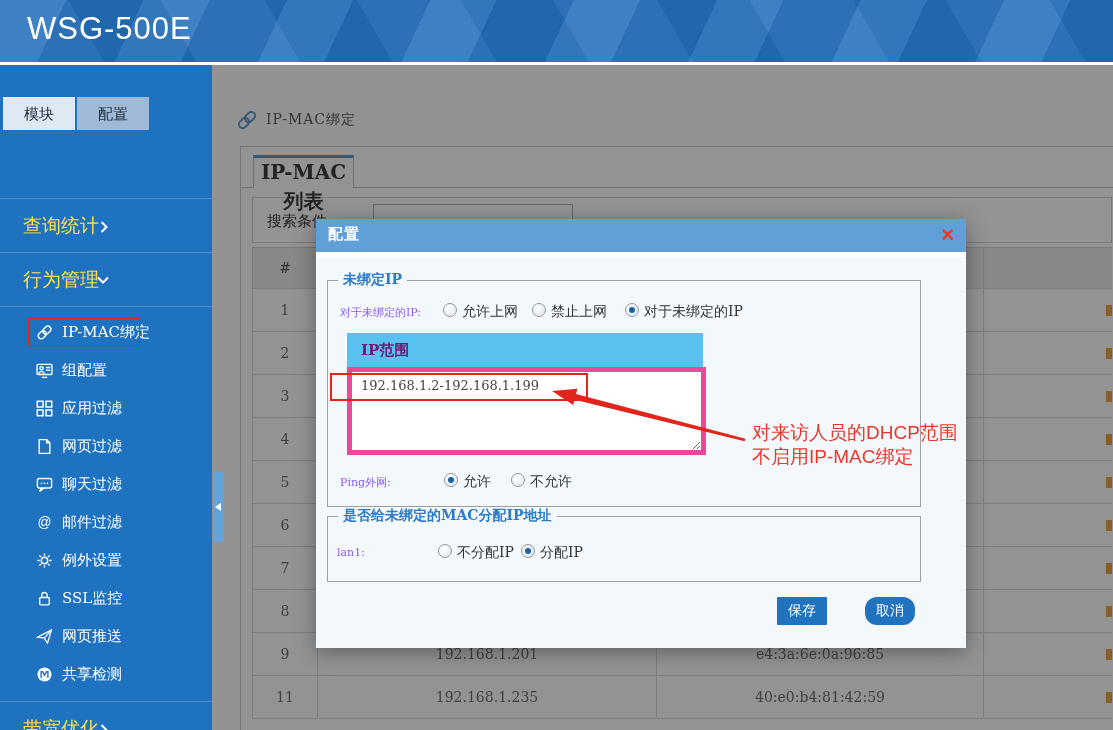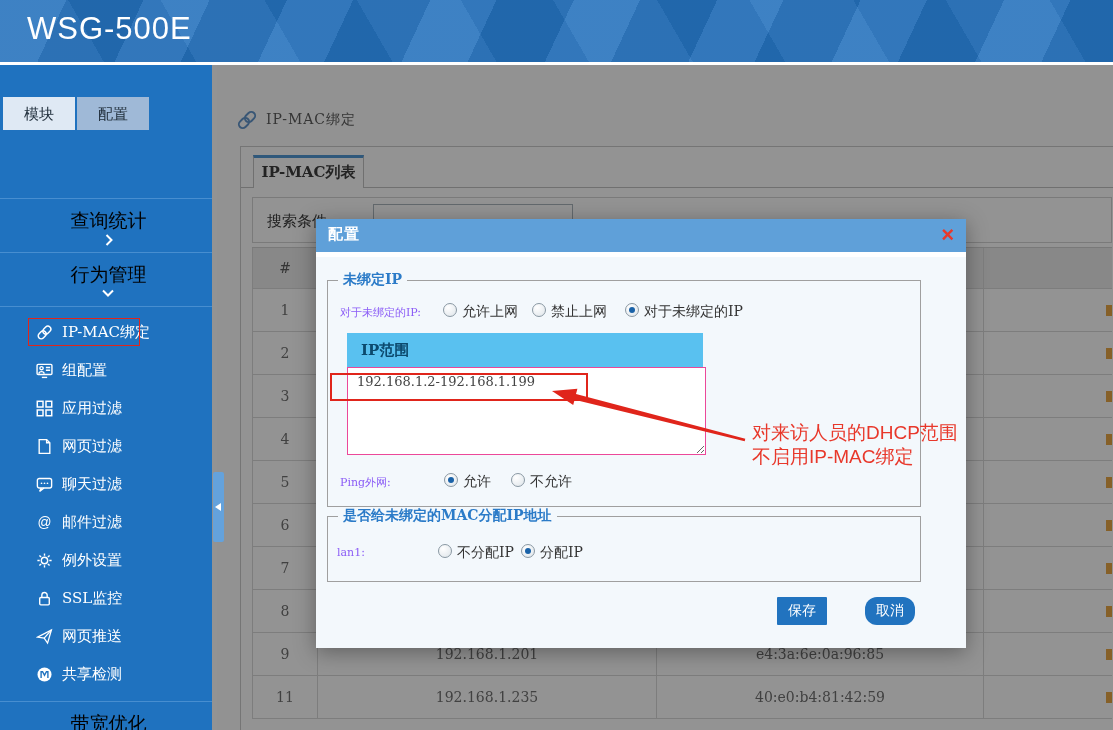--- a/index.html
+++ b/index.html
@@ -18,23 +18,23 @@
     font-family:"Liberation Sans",sans-serif; letter-spacing:1px; font-weight:400; }
   .header-divider { position:absolute; left:0; top:62px; width:1113px; height:3px; background:#fff; z-index:55; }
 
   
   .sidebar { position:absolute; left:0; top:65px; width:212px; height:665px; background:#1f72bf; z-index:56; }
   .side-tabs { position:absolute; left:3px; top:32px; display:flex;border-radius:16px; }
   .side-tab { width:72px; height:33px; line-height:33px; text-align:center; font-size:15px;
     font-family:"Liberation Sans",sans-serif; color:#22303d; cursor:pointer; }
   .side-tab.active { background:#dfe9f4; }
   .side-tab.inactive { background:#9fb9d7; margin-left:2px; }
-  .side-section { height:54px; display:flex; align-items:center; justify-content:center;
-    padding:0 18px 0 23px; border-top:1px solid #478ed0; color:#000000; font-size:19px;
-    font-family:"Liberation Sans",sans-serif; cursor:pointer;flex-direction:column; }
+  .side-section { height:54px; display:flex; align-items:center; justify-content:flex-start;
+    padding:0 18px 0 23px; border-top:1px solid #478ed0; color:#fde047; font-size:19px;
+    font-family:"Liberation Sans",sans-serif; cursor:pointer; }
   .side-sections-wrap { position:absolute; left:0; top:133px; width:212px; }
   .chev { width:10px; height:10px; flex:0 0 auto; }
   .chev svg { display:block; }
   .chev.down { transform:rotate(90deg); }
   .side-menu { border-top:1px solid #478ed0; padding:6px 0 8px 0; }
   .menu-item { position:relative; height:38px; display:flex; align-items:center; padding-left:36px;
     color:#fff; font-size:15px; cursor:pointer; }
   .menu-item .mi-icon { width:17px; height:17px; margin-right:9px; flex:0 0 auto; }
   .red-outline { position:absolute; left:28px; top:5px; width:112px; height:28px;
     border:1px solid #e0251b; pointer-events:none; }
@@ -46,23 +46,23 @@
     border-top:4px solid transparent; border-bottom:4px solid transparent; border-right:6px solid #fff; }
 
   
   .content { position:absolute; left:217px; top:65px; width:896px; height:665px; background:#fdfdfd; }
   .breadcrumb { position:absolute; left:19px; top:44px; display:flex; align-items:center; }
   .breadcrumb .bc-icon { width:22px; height:22px; margin-right:8px; }
   .bc-text { font-size:14px; color:#555; letter-spacing:1px; }
   .panel { position:absolute; left:23px; top:81px; width:880px; height:640px;
     border:1px solid #c9c9c9; border-right:none; background:#fff; }
   .tab-strip-line { position:absolute; left:0; top:40px; width:880px; height:1px; background:#bfbfbf; }
-  .doc-tab { position:absolute; left:12px; top:8px; width:111px; height:33px; background:#fff;
+  .doc-tab { position:absolute; left:12px; top:8px; width:101px; height:33px; background:#fff;
     border:1px solid #bfbfbf; border-top:3px solid #4a94d4; border-bottom:none; z-index:2;
-    text-align:center; line-height:29px; font-size:15px; font-weight:bold; color:#333; cursor:pointer; }
+    text-align:center; line-height:29px; font-size:20px; font-weight:bold; color:#333; cursor:pointer; }
   .search-box { position:absolute; left:11px; top:50px; width:860px; height:46px; border:1px solid #d2d2d2; }
   .search-label { position:absolute; left:14px; top:14px; font-size:15px; color:#333; }
   .search-input { position:absolute; left:120px; top:6px; width:200px; height:32px;
     border:1px solid #a8b2ba; background:#fff; font-size:14px; padding:0 6px;
     font-family:"DejaVu Serif",serif; }
   .grid { position:absolute; left:11px; top:100px; width:860px; }
   .grid-row { display:flex; height:43px; border-bottom:1px solid #d7d7d7; }
   .grid-row:first-child { height:42px; background:#ececec; border-top:1px solid #cfcfcf; }
   .gcell { border-left:1px solid #d7d7d7; display:flex; align-items:center; justify-content:center;
     font-size:14px; color:#6a6a6a; position:relative; overflow:hidden; }
@@ -92,22 +92,22 @@
   .legend { position:absolute; top:-10px; left:10px; padding:0 5px; background:#f3f8fc;
     color:#2b7bc8; font-size:14px; font-weight:bold; }
   .m-label { position:absolute; font-size:11px; color:#8b5cf6; }
   .radio-opt { position:absolute; display:flex; align-items:flex-start; cursor:pointer; }
   .radio { width:14px; height:14px; border-radius:50%; border:1px solid #8a98a3;
     background:radial-gradient(circle at 35% 30%, #ffffff, #dde4e9); margin-right:5px; position:relative; flex:0 0 auto; }
   .radio.selected::after { content:""; position:absolute; left:3px; top:3px; width:6px; height:6px;
     border-radius:50%; background:#1a62a8; }
   .radio-opt .opt-label { font-size:14px; color:#333; }
   .ip-range-bar { position:absolute; left:31px; top:114px; width:356px; height:34px; background:#59c1f0; }
-  .ip-range-bar span { position:absolute; left:14px; top:8px; font-size:15px; font-weight:bold; color:#0c4a6e; }
-  .ip-textarea { position:absolute; left:31px; top:148px; width:359px; height:88px; border:1px solid #ec4899;
+  .ip-range-bar span { position:absolute; left:14px; top:8px; font-size:15px; font-weight:bold; color:#701a75; }
+  .ip-textarea { position:absolute; left:31px; top:148px; width:359px; height:88px; border:5px solid #ec4899;
     background:#fff; resize:both; font-family:"DejaVu Serif",serif; font-size:13px; color:#444;
     padding:5px 9px; line-height:17px; }
   .red-rect { position:absolute; left:14px; top:154px; width:258px; height:28px;
     border:2px solid #e0251b; z-index:6; pointer-events:none; }
   .btn { position:absolute; top:378px; width:50px; height:28px; background:#2173bf; color:#fff;
     border:none; font-size:14px; font-family:"Liberation Sans",sans-serif; cursor:pointer; border-radius:1px; }
   .btn-save { left:461px; }
   .btn-cancel { left:549px;border-radius:12px; }
 
   

